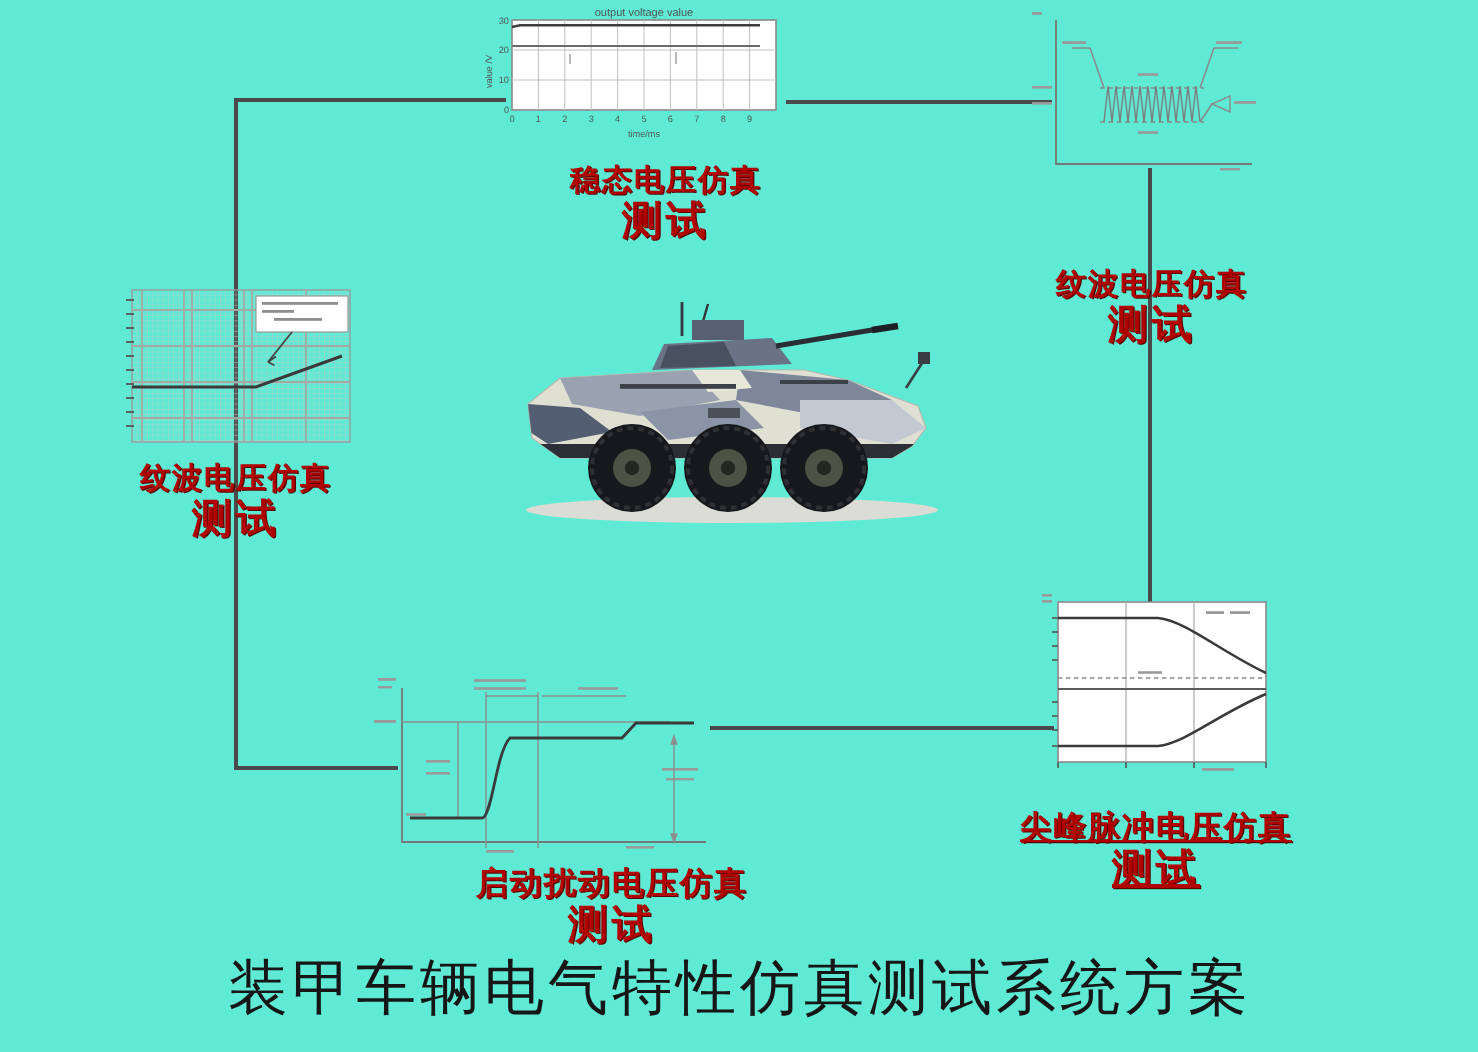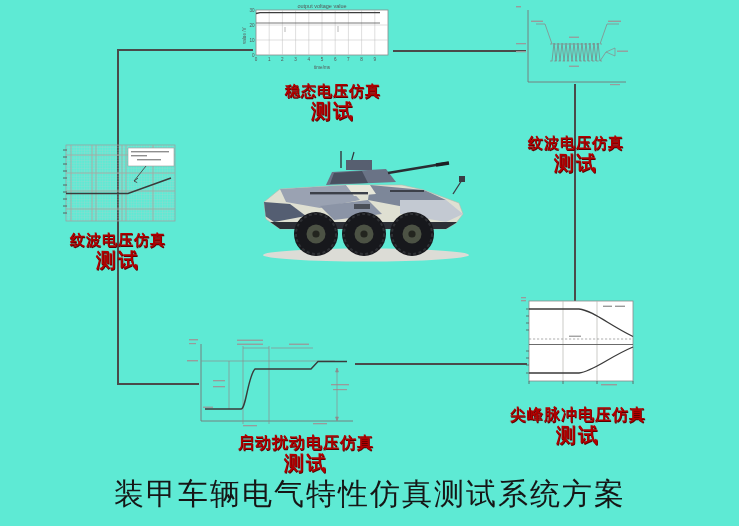--- a/index.html
+++ b/index.html
@@ -291,20 +291,20 @@
   <div class="red-label" style="left:43px;top:231px;width:150px;">
     <span class="l1">纹波电压仿真</span>
     <span class="l2">测试</span>
   </div>
 
   <div class="red-label big" style="left:216px;top:434px;width:180px;">
     <span class="l1">启动扰动电压仿真</span>
     <span class="l2">测试</span>
   </div>
 
-  <div class="red-label big" style="left:488px;top:406px;width:180px;">
+  <div class="red-label big" style="left:488px;top:406px;width:180px;text-decoration:underline;">
     <span class="l1">尖峰脉冲电压仿真</span>
     <span class="l2">测试</span>
   </div>
 
   <div class="main-title">装甲车辆电气特性仿真测试系统方案</div>
 
 </div>
 
 </body></html>

